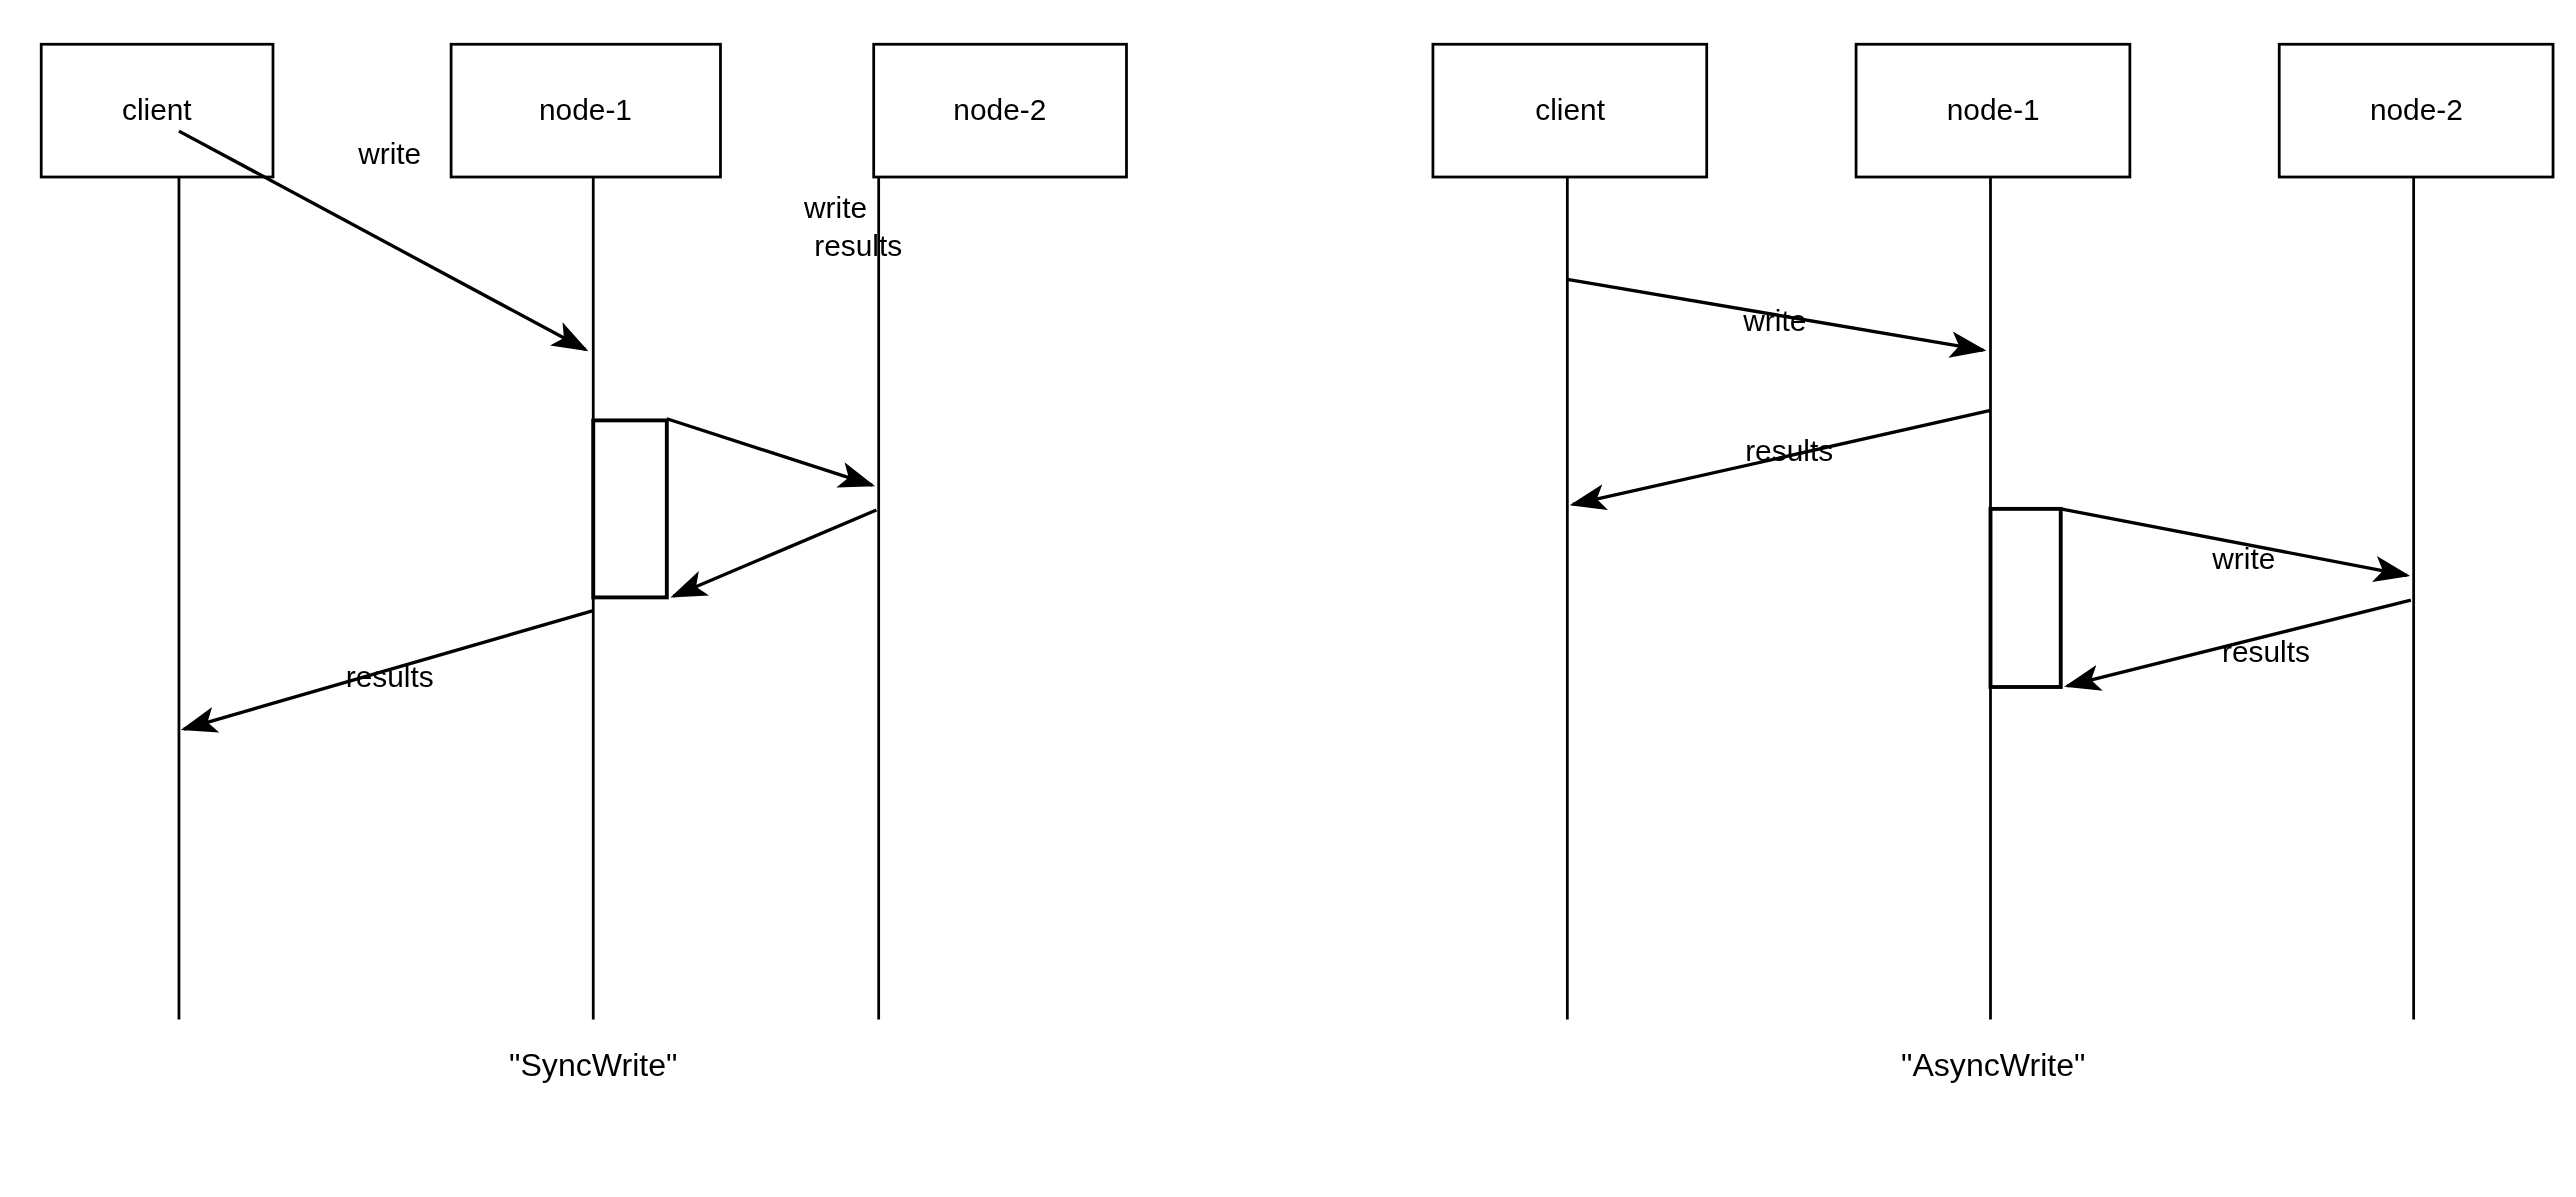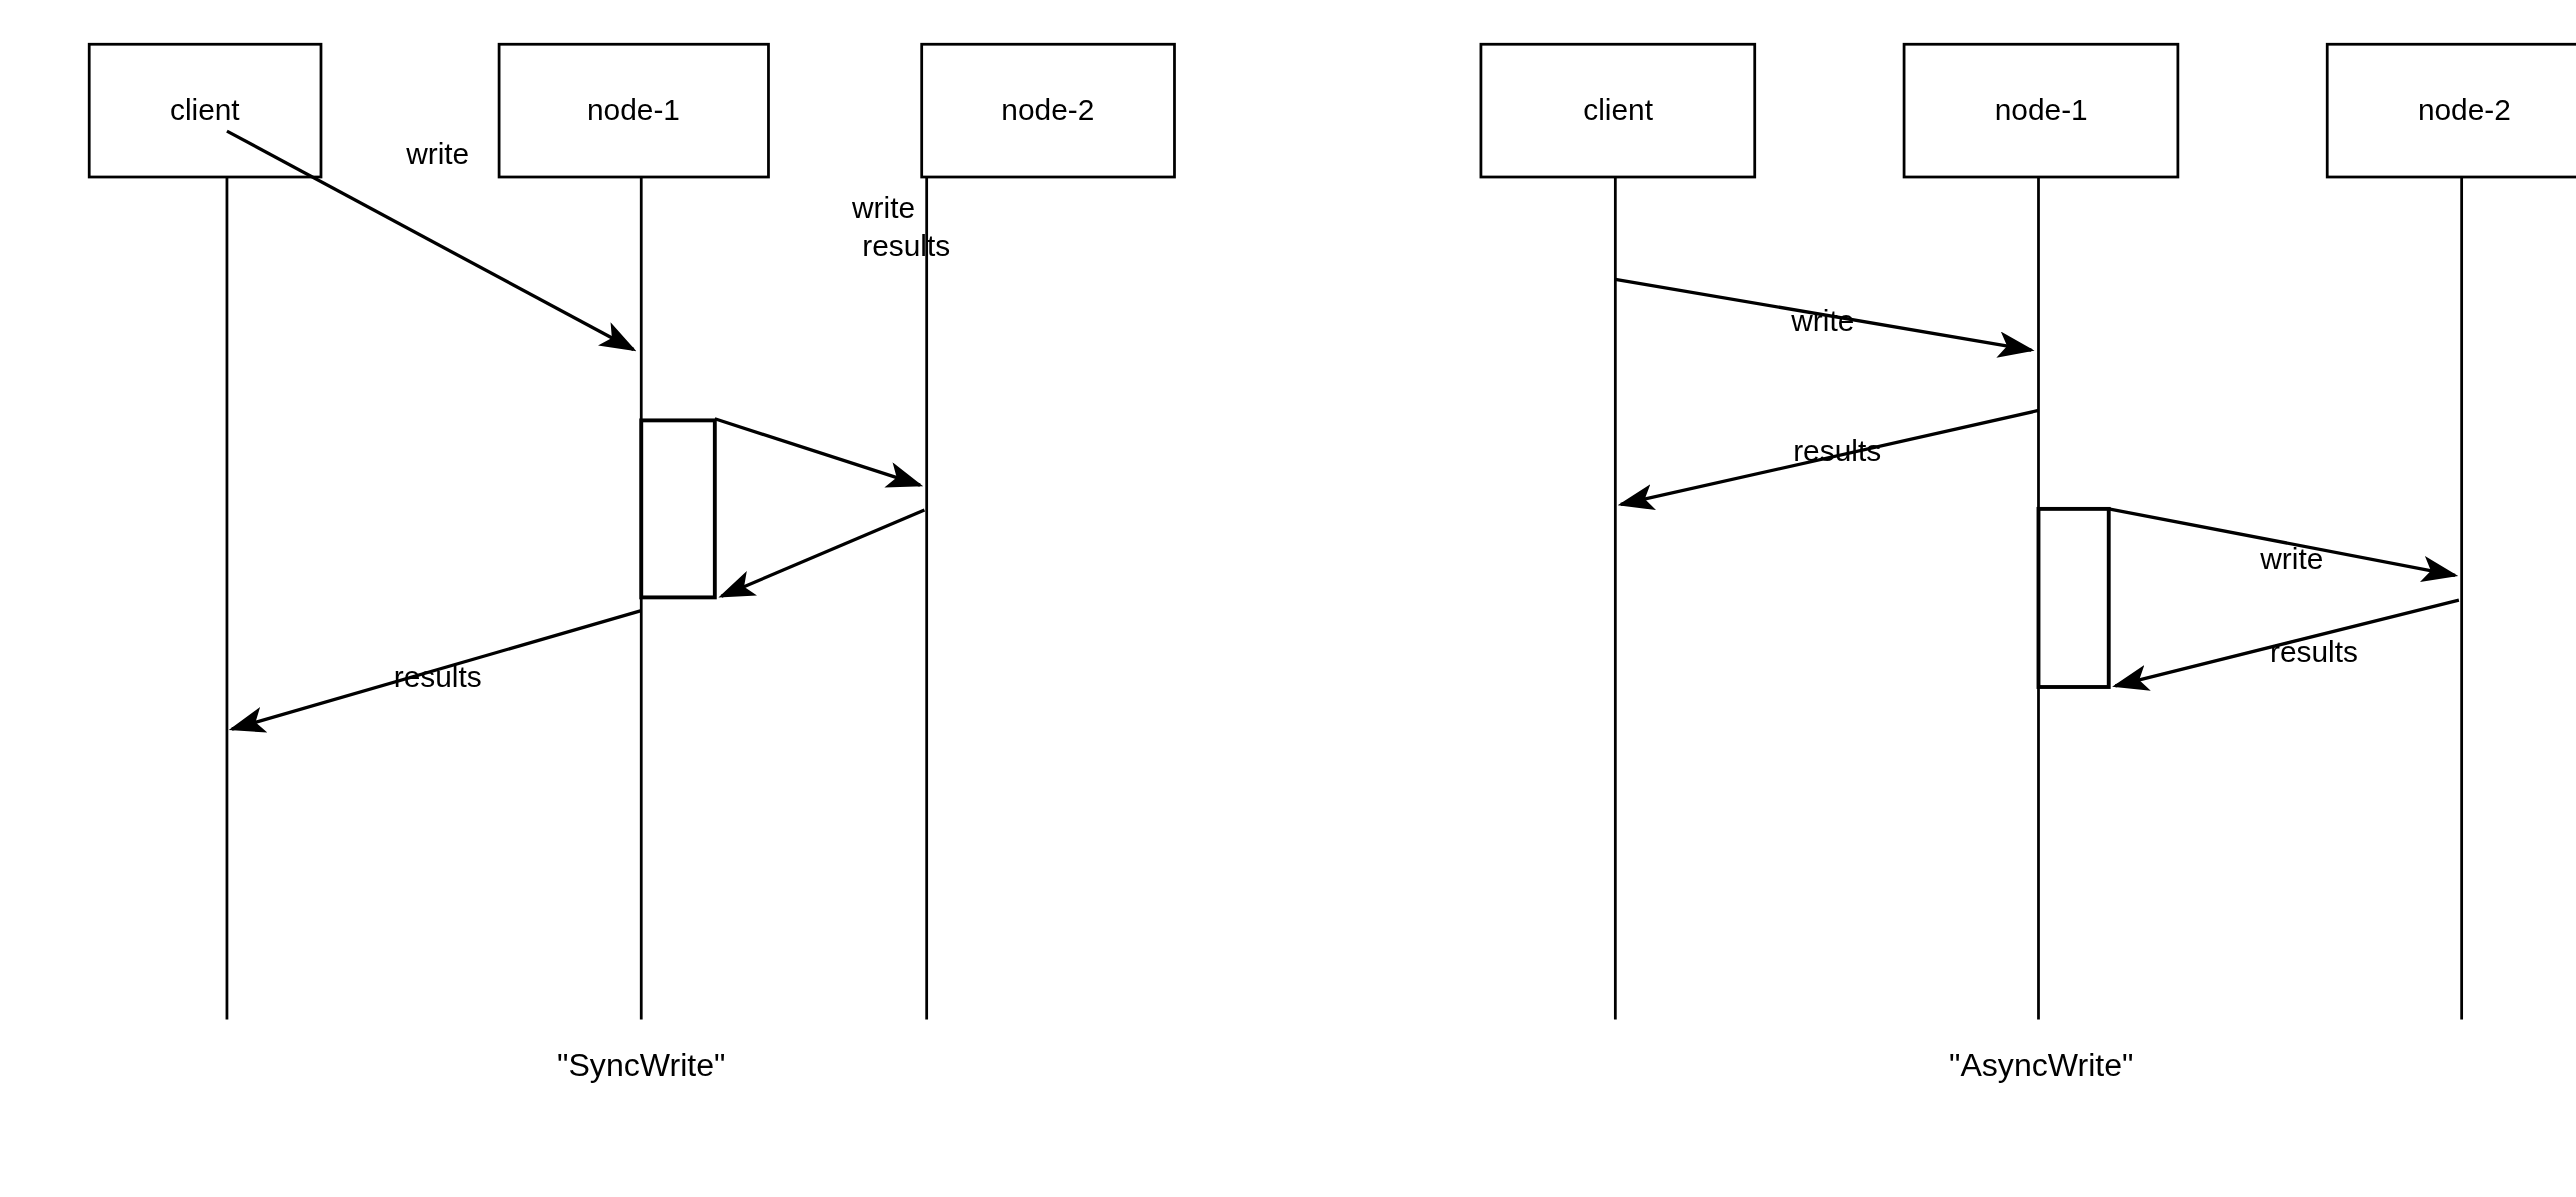--- a/index.html
+++ b/index.html
@@ -15,21 +15,20 @@
     color: #000000;
     overflow: hidden;
     position: relative;
   }
   #canvas-root {
     position: absolute;
     left: 0;
     top: 0;
     width: 2428px;
     height: 1197px;
-    margin-left: 48px;
   }
   svg.diagram-svg {
     position: absolute;
     left: 0;
     top: 0;
     width: 2576px;
     height: 1197px;
     display: block;
   }
   .participant-box {

